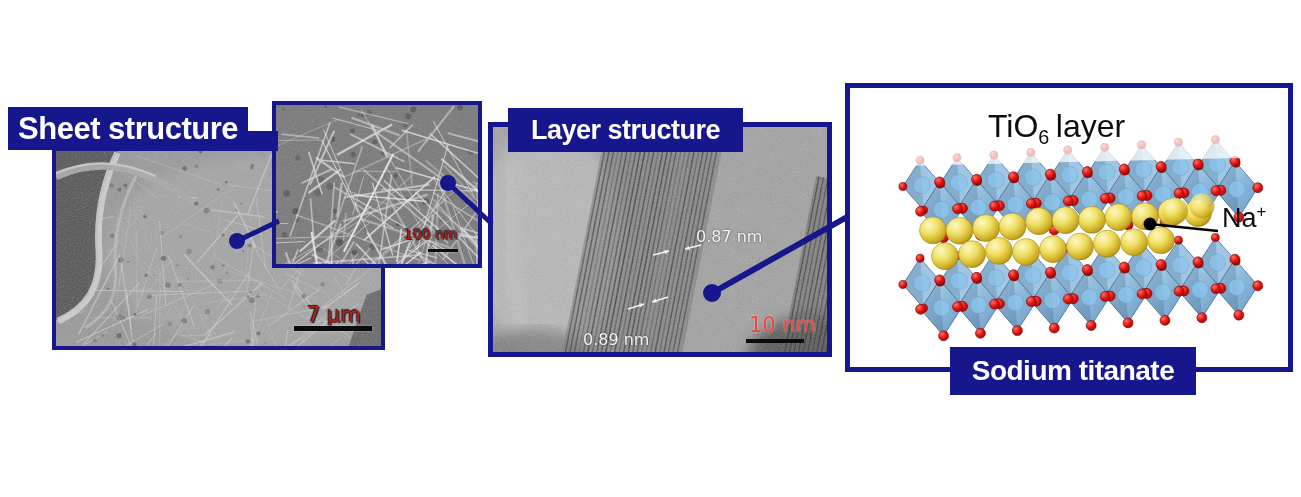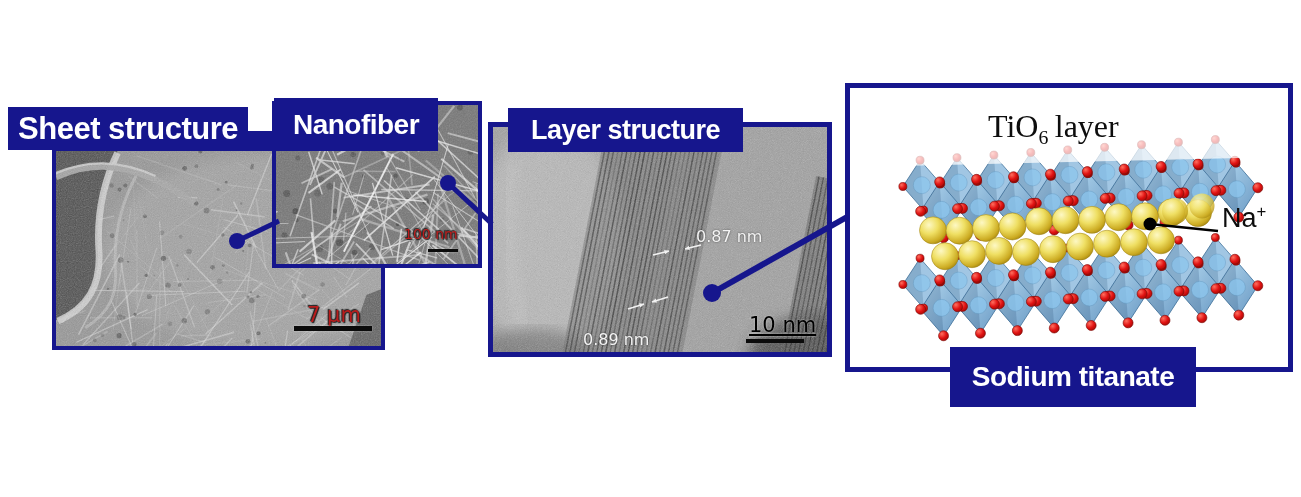--- a/index.html
+++ b/index.html
@@ -5,40 +5,40 @@
   html,body{margin:0;padding:0;background:#fff;}
   #canvas{position:relative;width:1301px;height:497px;background:#fff;overflow:hidden;
           font-family:"Liberation Sans",sans-serif;}
   .img-panel{position:absolute;box-sizing:border-box;border:4px solid var(--navy,#16168d);overflow:hidden;}
   .img-panel svg{display:block;width:100%;height:100%;}
   .panel-label{position:absolute;box-sizing:border-box;background:var(--navy,#16168d);color:#fff;
                font-weight:700;display:flex;align-items:center;justify-content:center;
                z-index:60;letter-spacing:-0.5px;white-space:nowrap;}
   .scale-text{position:absolute;font-family:"DejaVu Sans","Liberation Sans",sans-serif;z-index:30;white-space:nowrap;}
   .scale-text.light{color:#b91c1c;text-shadow:0 0 2px #222,1px 1px 1px #222,-1px -1px 1px #222;}
-  .scale-text.dark{color:#000000;text-shadow:0 0 2px rgba(255,255,255,.6);text-decoration:underline;}
+  .scale-text.dark{color:#ef4444;text-shadow:0 0 2px rgba(255,255,255,.6);}
   .scale-bar{position:absolute;background:#0b0b0b;z-index:30;box-shadow:0 0 2px rgba(255,255,255,.55);}
   .anno{position:absolute;color:#f4f4f4;font-size:16px;z-index:30;white-space:nowrap;
         font-family:"DejaVu Sans","Liberation Sans",sans-serif;text-shadow:0 0 2px rgba(40,40,40,.8);text-align:center;}
   #connectors{position:absolute;left:0;top:0;z-index:50;pointer-events:none;}
   #bridge{position:absolute;left:244px;top:131px;width:34px;height:20px;background:var(--navy,#16168d);z-index:55;}
   #sodium-panel{position:absolute;left:845px;top:83px;width:448px;height:289px;box-sizing:border-box;
                 border:5px solid var(--navy,#16168d);background:#fff;}
   #sodium-panel svg{display:block;width:100%;height:100%;}
   .chem-label{position:absolute;color:#0d0d0d;z-index:40;font-family:"Liberation Sans",sans-serif;white-space:nowrap;}
-  #tio6-label{left:988px;top:108px;font-size:32px;font-family:Liberation Serif, serif;}
+  #tio6-label{left:988px;top:108px;font-size:32px;}
   #tio6-label sub{font-size:0.62em;}
   #tio6-label .post{margin-left:0.20em;}
   #na-label{left:1222px;top:202px;font-size:27px;}
   #na-label sup{font-size:0.62em;}
   
   #sheet-label{left:8px;top:107px;width:240px;height:43px;font-size:31px;}
   #nano-label{left:274px;top:98px;width:164px;height:53px;font-size:28px;}
   #layer-label{left:508px;top:108px;width:235px;height:44px;font-size:27px;}
-  #sodium-label{left:950px;top:347px;width:246px;height:60px;font-size:28px;z-index:70;}
+  #sodium-label{left:950px;top:347px;width:246px;height:48px;font-size:28px;z-index:70;}
 </style>
 </head>
 <body>
 
 <div id="canvas">
 
   <div class="img-panel" id="sheet-img" style="left:52px;top:147px;width:333px;height:203px;z-index:10;">
     <svg id="sheet-svg" viewBox="0 0 333 203" preserveAspectRatio="none">
         <defs>
           <filter id="nzS" x="0%" y="0%" width="100%" height="100%">
@@ -840,16 +840,15 @@
     <line x1="237" y1="241" x2="279" y2="221" stroke="#16168d" stroke-width="5"></line>
     <circle cx="237" cy="241" r="8" fill="#16168d"></circle>
     <line x1="448" y1="183" x2="492" y2="224" stroke="#16168d" stroke-width="5"></line>
     <circle cx="448" cy="183" r="8" fill="#16168d"></circle>
     <line x1="712" y1="293" x2="847" y2="217" stroke="#16168d" stroke-width="6"></line>
     <circle cx="712" cy="293" r="9" fill="#16168d"></circle>
   </svg>
 
   <div id="bridge"></div>
   <div class="panel-label" id="sheet-label">Sheet structure</div>
-  <div class="panel-label" id="nano-label">Nanofiber</div>
   <div class="panel-label" id="layer-label">Layer structure</div>
   <div class="panel-label" id="sodium-label">Sodium titanate</div>
 </div>
 
 </body></html>

